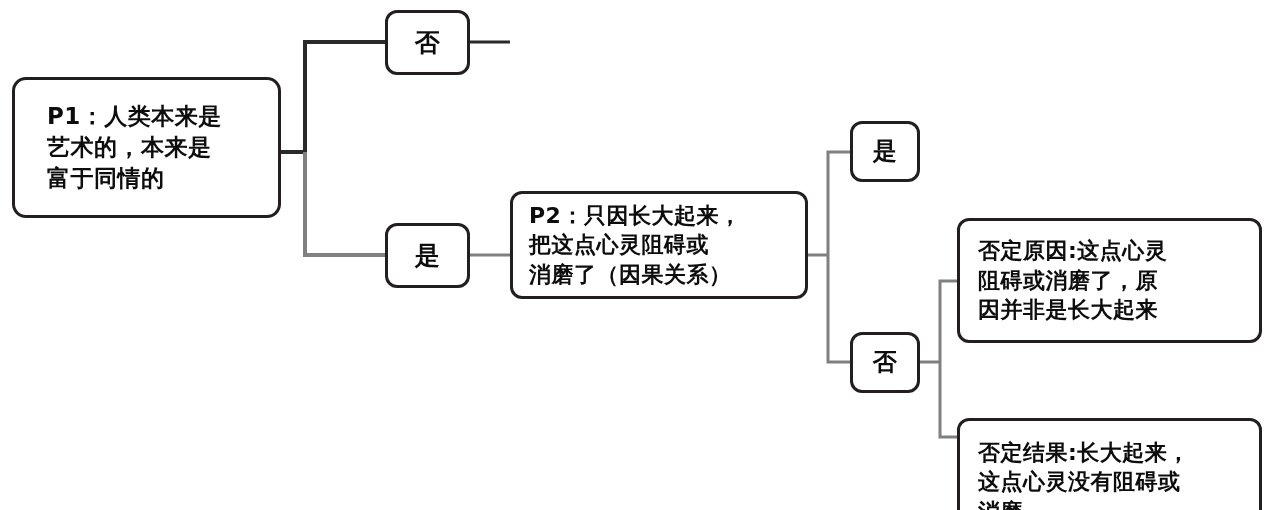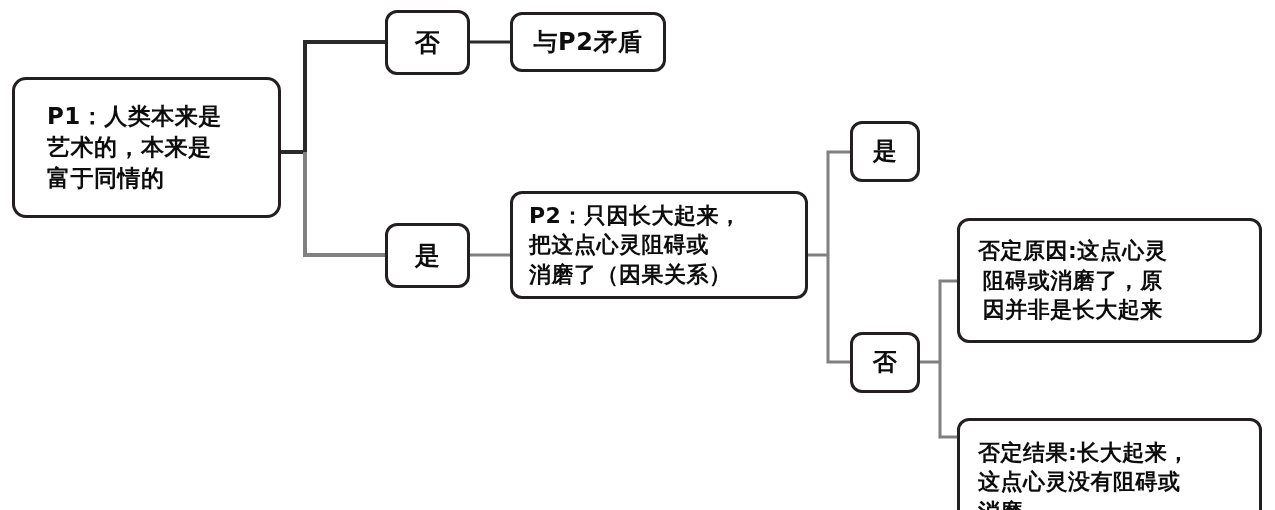--- a/index.html
+++ b/index.html
@@ -54,21 +54,21 @@
   #node-contradiction .node-text { font-size: 24px; }
   
   #node-p2 { left: 510px; top: 191px; width: 298px; height: 108px; }
   #node-p2 .node-text { font-size: 22px; padding-left: 16px; }
   
   #node-yes-2 { left: 850px; top: 121px; width: 70px; height: 61px; justify-content: center; }
   #node-yes-2 .node-text { font-size: 24px; }
   #node-no-2 { left: 850px; top: 332px; width: 70px; height: 61px; justify-content: center; }
   #node-no-2 .node-text { font-size: 24px; }
   
-  #node-deny-cause { left: 957px; top: 218px; width: 305px; height: 125px; text-align: center; }
+  #node-deny-cause { left: 957px; top: 218px; width: 305px; height: 125px; }
   #node-deny-cause .node-text { font-size: 22px; padding-left: 18px; }
   #node-deny-effect { left: 957px; top: 372px; width: 305px; height: 128px; margin-top: 46px; }
   #node-deny-effect .node-text { font-size: 22px; padding-left: 18px; }
 </style>
 </head>
 <body>
 
 <div id="canvas">
 
   <svg class="edges" viewBox="0 0 1275 510" width="1275" height="510" xmlns="http://www.w3.org/2000/svg">
@@ -99,23 +99,20 @@
   <div class="node" id="node-p1">
     <span class="node-text">P1：人类本来是
 艺术的，本来是
 富于同情的</span>
   </div>
 
   <div class="node" id="node-no-1">
     <span class="node-text">否</span>
   </div>
 
-  <div class="node" id="node-contradiction">
-    <span class="node-text">与P2矛盾</span>
-  </div>
 
   <div class="node" id="node-yes-1">
     <span class="node-text">是</span>
   </div>
 
   <div class="node" id="node-p2">
     <span class="node-text">P2：只因长大起来，
 把这点心灵阻碍或
 消磨了（因果关系）</span>
   </div>

